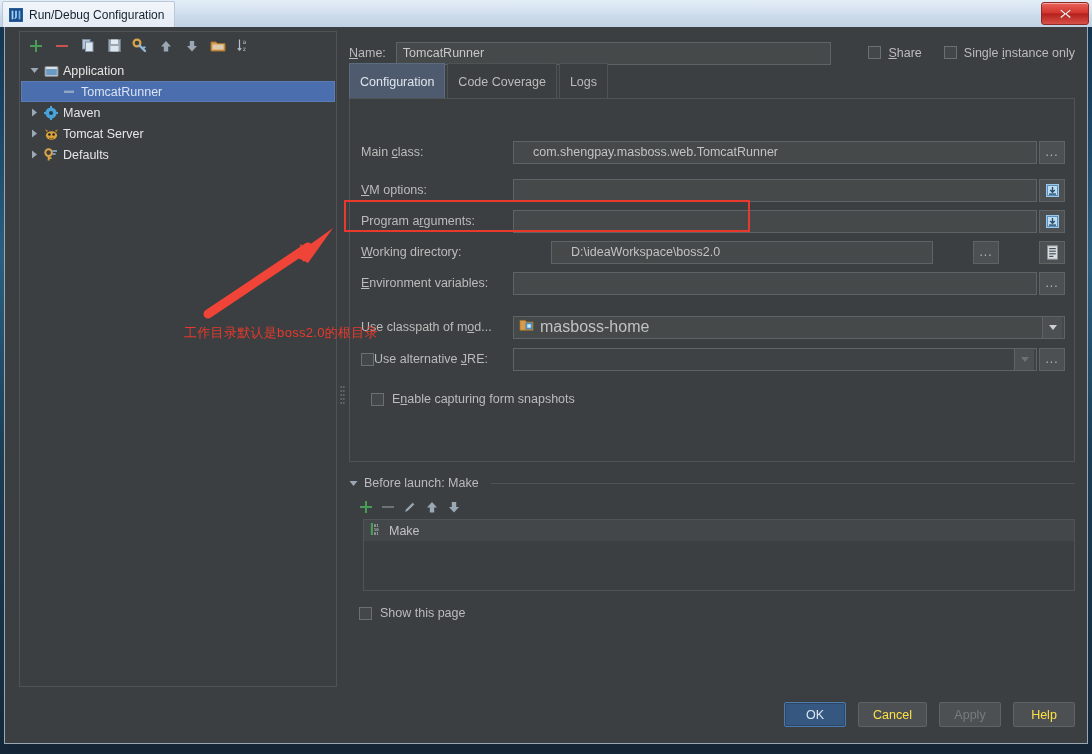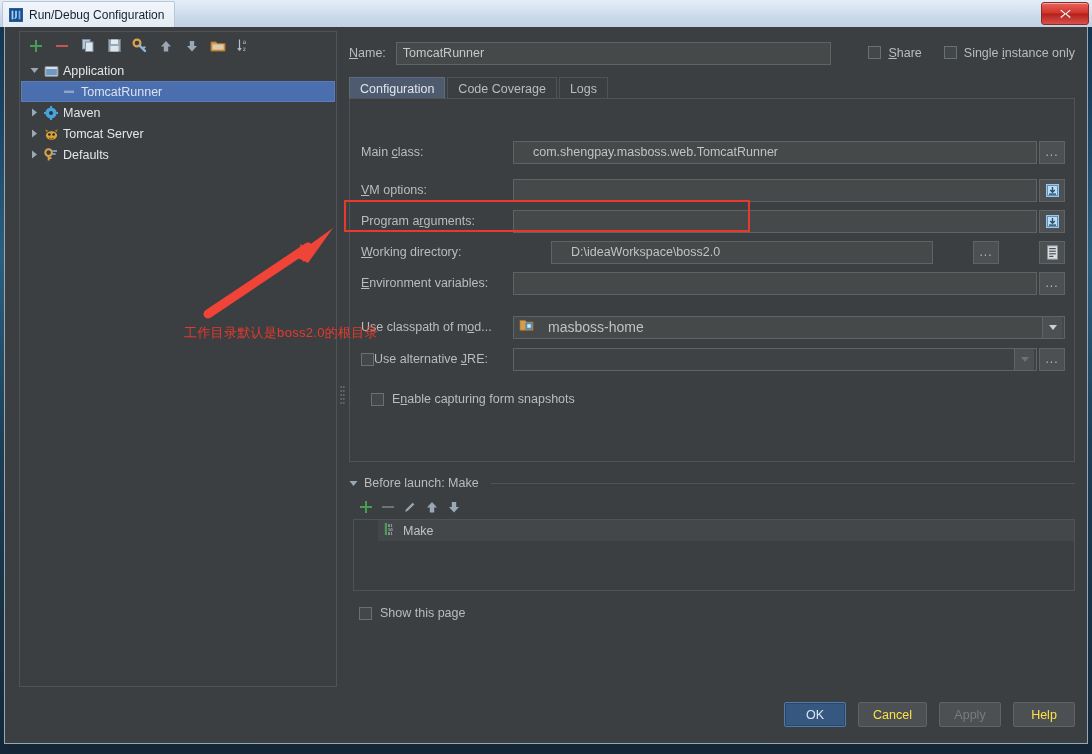--- a/index.html
+++ b/index.html
@@ -127,21 +127,21 @@
   }
   .box {
     width: 13px; height: 13px; background: #43474a;
     border: 1px solid #6a6f73; box-sizing: border-box; flex: none;
   }
   
   #tabs {
     position: absolute; left: 0; top: 44px; height: 24px; display: flex; align-items: flex-end;
   }
   .tab {
-    height: 22px; padding: 0 10px; font-size: 12.5px; color: #bbbbbb;
+    height: 36px; padding: 0 10px; font-size: 12.5px; color: #bbbbbb;
     display: flex; align-items: center;
     background: #3c3f41; border: 1px solid #4f5356; border-bottom: none;
     margin-right: 2px; box-sizing: border-box;
   }
   .tab.active { background: #4b5karma; }
   .tab.active { background: #4e5a6e; color: #e0e6ee; border-color: #5d6b80; }
 
   #form-panel {
     position: absolute; left: 0; top: 67px; right: 0; height: 364px;
     background: #3c3f41; border: 1px solid #4f5356; box-sizing: border-box;
@@ -161,21 +161,21 @@
     width: 26px; height: 23px; margin-left: 2px; flex: none;
     background: #4c5052; border: 1px solid #5e6366; box-sizing: border-box;
     display: flex; align-items: center; justify-content: center;
   }
   .dots { color: #b9b9b9; font-size: 12px; letter-spacing: 1px; line-height: 1; }
   .combo {
     flex: 1; height: 23px; background: #45494a; border: 1px solid #5e6366;
     display: flex; align-items: center; padding: 0 2px 0 5px; box-sizing: border-box;
     min-width: 0;
   }
-  .combo .cval { font-size: 14px; color: #c2c2c2; margin-left: 14px; white-space: nowrap; }
+  .combo .cval { font-size: 16px; color: #c2c2c2; margin-left: 6px; white-space: nowrap; }
   .combo .arrow {
     margin-left: auto; width: 19px; height: 21px; background: #4c5052;
     border-left: 1px solid #5e6366; display: flex; align-items: center; justify-content: center;
   }
   .combo.disabled { background: #3f4244; }
   .caret {
     width: 0; height: 0; border-left: 4px solid transparent; border-right: 4px solid transparent;
     border-top: 5px solid #cfcfcf;
   }
   .caret.dim { border-top-color: #6d7174; }
@@ -183,22 +183,22 @@
   
   #bl-header {
     position: absolute; left: 0; top: 443px; right: 0; height: 18px;
     display: flex; align-items: center; gap: 6px;
   }
   #bl-header .line { flex: 1; height: 1px; background: #4f5356; margin-left: 6px; }
   #bl-toolbar {
     position: absolute; left: 10px; top: 466px; height: 24px; display: flex; align-items: center; gap: 8px;
   }
   #bl-list {
-    position: absolute; left: 4px; top: 488px; right: 0; height: 72px;
-    background: #3c3f41; border: 1px solid #4f5356; box-sizing: border-box; padding-left: 24px;
+    position: absolute; left: 14px; top: 488px; right: 0; height: 72px;
+    background: #3c3f41; border: 1px solid #4f5356; box-sizing: border-box;
   }
   #bl-row {
     height: 21px; display: flex; align-items: center; padding-left: 6px;
     background: #434749; font-size: 12.5px; color: #c2c2c2; gap: 6px;
   }
   #show-page {
     position: absolute; left: 10px; top: 572px; height: 20px;
     display: flex; align-items: center; gap: 8px;
   }
 

